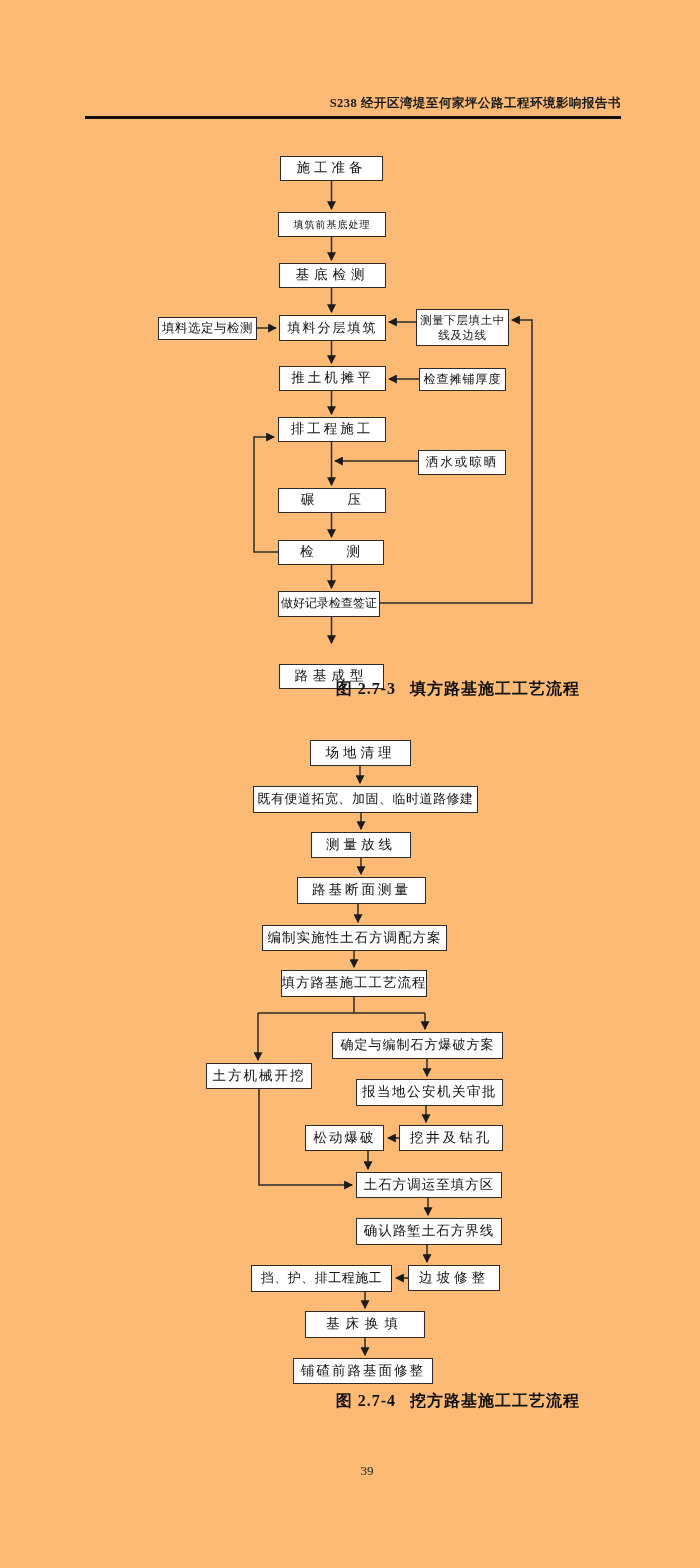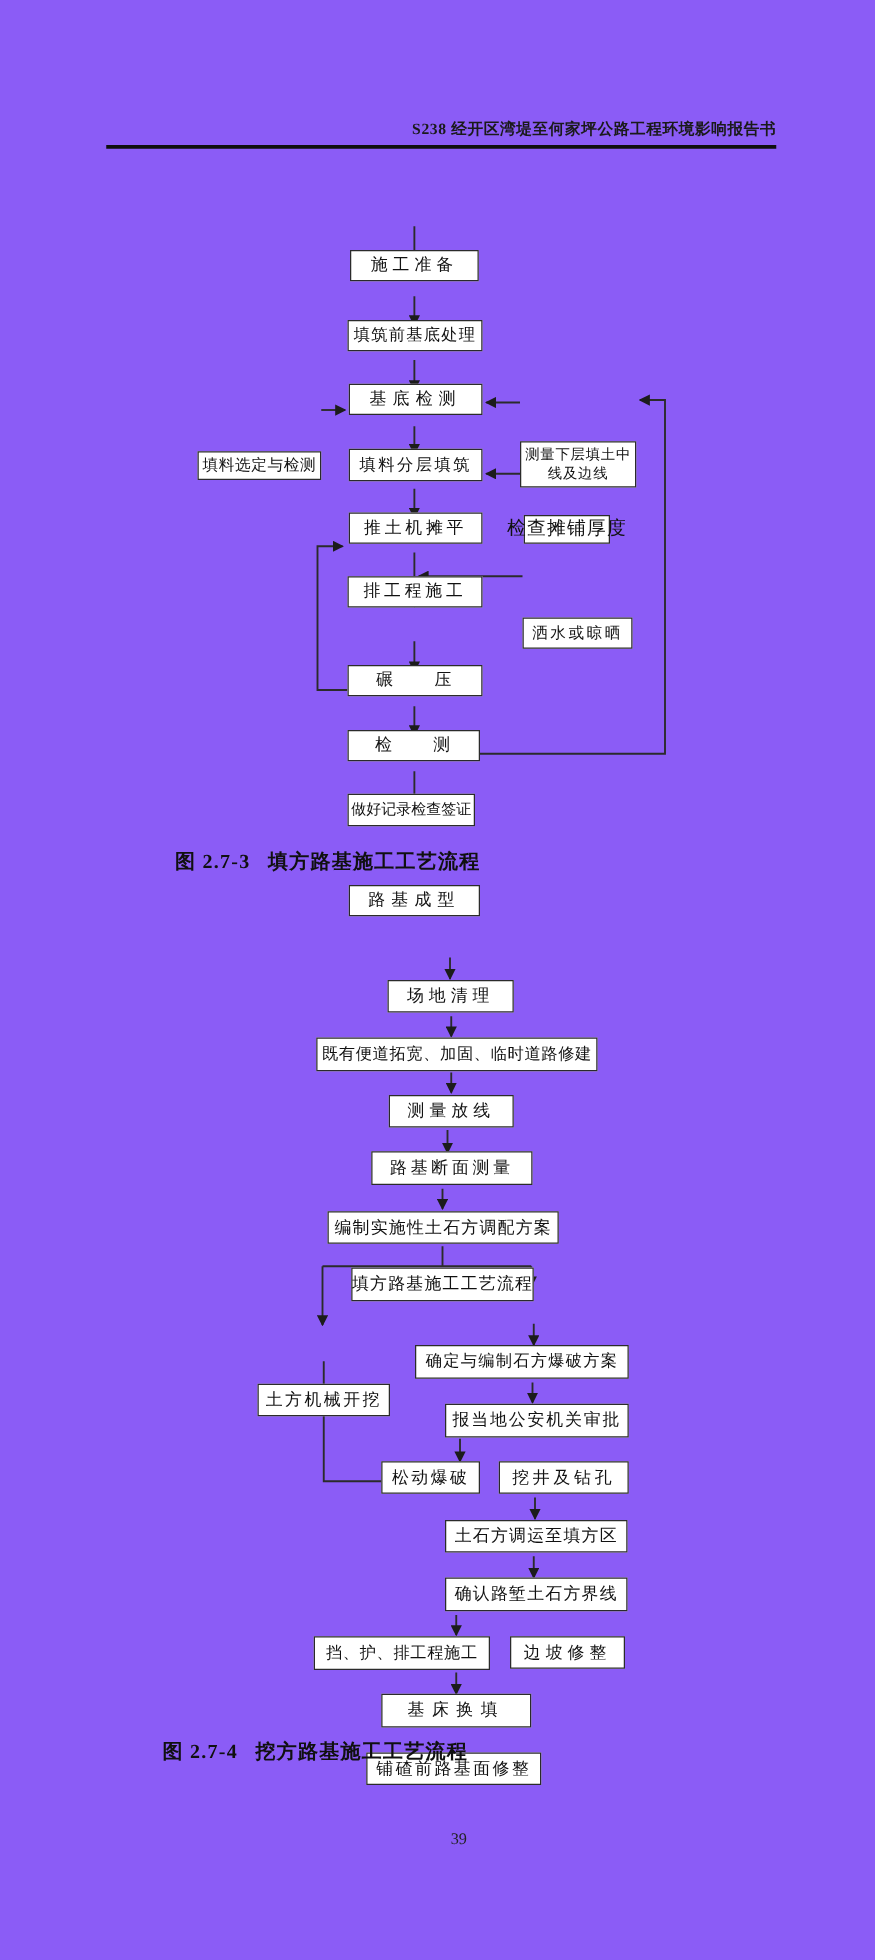--- a/index.html
+++ b/index.html
@@ -1,20 +1,20 @@
 <!DOCTYPE html>
 <html><head>
 <meta charset="utf-8">
 <style>
   html,body{margin:0;padding:0;background:#e8e8e8;}
   .page{
     position:relative;
     width:700px;height:1568px;
     margin:0 auto;
-    background:#8b5cf6;
+    background:#fdba74;
     font-family:"Liberation Sans","DejaVu Sans",sans-serif;
     color:#141414;
     overflow:hidden;
   }
   .header-title{
     position:absolute;top:95px;left:0;width:621px;
     text-align:right;
     font-family:"Liberation Serif","DejaVu Serif",serif;
     font-weight:700;font-size:12.5px;letter-spacing:0.5px;
     color:#1a1a1a;
@@ -26,29 +26,28 @@
   .connectors{position:absolute;top:0;left:0;}
   .node{
     position:absolute;
     border:1.6px solid #2b2b2b;
     background:#fff;
     display:flex;align-items:center;justify-content:center;
     font-size:13.5px;line-height:1.1;
     white-space:nowrap;
     box-sizing:border-box;
     color:#111;
-    margin-top:44px;
   }
   .node.wrap{
     white-space:normal;text-align:center;
     font-size:11.5px;line-height:15px;letter-spacing:0.6px;
     padding:2px 3px;
   }
   .caption{
-    position:absolute;text-align:left;
+    position:absolute;text-align:right;
     font-weight:700;font-size:16px;letter-spacing:1px;
     color:#101010;
     font-family:"Liberation Serif","DejaVu Serif",serif;
   }
   .caption .cap-title{margin-left:14px;}
   .page-number{
     position:absolute;top:1463px;left:0;width:700px;
     text-align:center;font-size:13px;
     font-family:"Liberation Serif","DejaVu Serif",serif;
     color:#222;
@@ -108,27 +107,27 @@
 
       <line x1="428" y1="1198" x2="428" y2="1215" marker-end="url(#arr)"></line>
       <line x1="427" y1="1245" x2="427" y2="1262" marker-end="url(#arr)"></line>
       <line x1="408" y1="1278" x2="396" y2="1278" marker-end="url(#arr)"></line>
       <line x1="365" y1="1292" x2="365" y2="1308" marker-end="url(#arr)"></line>
       <line x1="365" y1="1338" x2="365" y2="1355" marker-end="url(#arr)"></line>
     </g>
   </svg>
 
   <div class="node" style="left:280px;top:156px;width:103px;height:25px;letter-spacing:4px">施工准备</div>
-  <div class="node" style="left:278px;top:212px;width:108px;height:25px;letter-spacing:1px;font-size:13px">填筑前基底处理</div>
+  <div class="node" style="left:278px;top:212px;width:108px;height:25px;letter-spacing:1px;font-size:10px">填筑前基底处理</div>
   <div class="node" style="left:279px;top:263px;width:107px;height:25px;letter-spacing:5px">基底检测</div>
   <div class="node" style="left:158px;top:317px;width:99px;height:23px;letter-spacing:0.5px;font-size:12.5px">填料选定与检测</div>
   <div class="node" style="left:279px;top:315px;width:107px;height:26px;letter-spacing:2px;font-size:13px">填料分层填筑</div>
   <div class="node wrap" style="left:416px;top:309px;width:93px;height:37px">测量下层填土中线及边线</div>
   <div class="node" style="left:279px;top:366px;width:107px;height:25px;letter-spacing:3px">推土机摊平</div>
-  <div class="node" style="left:419px;top:368px;width:69px;height:23px;letter-spacing:1px;font-size:15px">检查摊铺厚度</div>
+  <div class="node" style="left:419px;top:368px;width:87px;height:23px;letter-spacing:1px;font-size:12px">检查摊铺厚度</div>
   <div class="node" style="left:278px;top:417px;width:108px;height:25px;letter-spacing:3px">排工程施工</div>
   <div class="node" style="left:418px;top:450px;width:88px;height:25px;letter-spacing:2px;font-size:12.5px">洒水或晾晒</div>
   <div class="node" style="left:278px;top:488px;width:108px;height:25px;letter-spacing:2px">碾　　压</div>
   <div class="node" style="left:278px;top:540px;width:106px;height:25px;letter-spacing:2px">检　　测</div>
   <div class="node" style="left:278px;top:591px;width:102px;height:26px;letter-spacing:0;font-size:12px">做好记录检查签证</div>
   <div class="node" style="left:279px;top:664px;width:105px;height:25px;letter-spacing:5px">路基成型</div>
 
   <div class="caption" style="left:140px;top:679px;width:440px">
     <span>图 2.7-3</span><span class="cap-title">填方路基施工工艺流程</span>
   </div>

